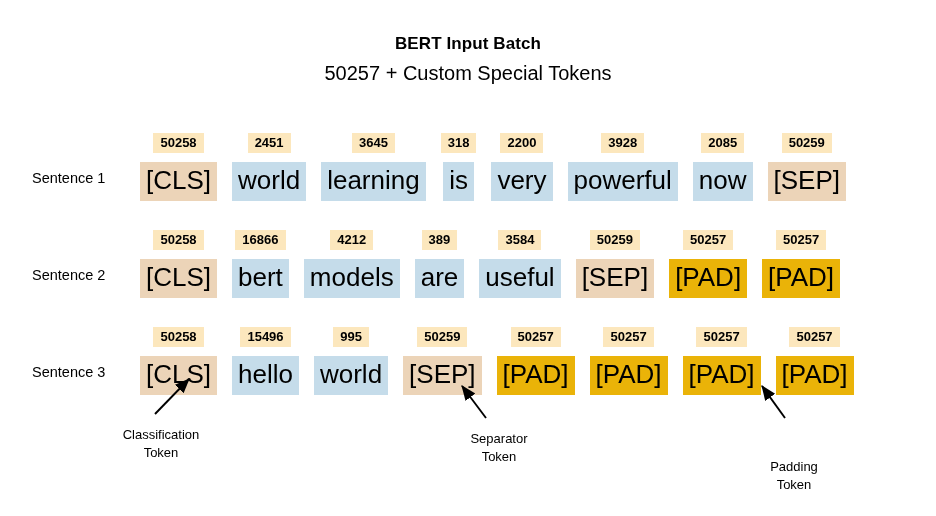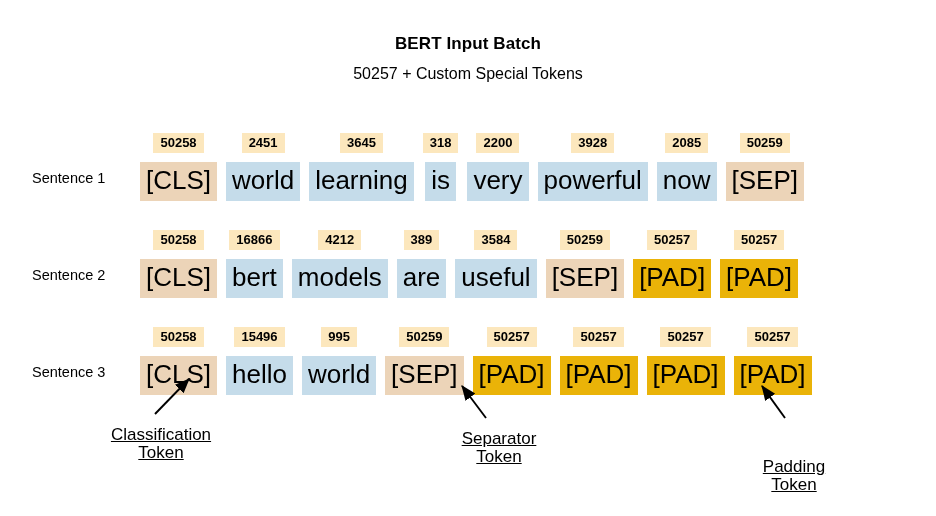--- a/index.html
+++ b/index.html
@@ -24,21 +24,21 @@
     box-sizing: border-box;
   }
   #title {
     font-size: 17px;
     font-weight: bold;
     letter-spacing: 0.1px;
     line-height: 20px;
     margin-top: 8px;
   }
   #subtitle {
-    font-size: 16px;
+    font-size: 20px;
     font-weight: normal;
     line-height: 19px;
     margin-top: 10px;
   }
 
   
   #batch {
     position: absolute;
     top: 104px;
     left: 0;
@@ -56,21 +56,21 @@
     flex: 0 0 108px;
     font-size: 14.5px;
     line-height: 17px;
     text-align: left;
     padding-bottom: 14px;
     white-space: nowrap;
   }
   .tokens {
     display: flex;
     align-items: flex-end;
-    gap: 9px;
+    gap: 15px;
   }
   .token-cell {
     display: flex;
     flex-direction: column;
     align-items: center;
   }
   .token-id {
     font-size: 13px;
     font-weight: bold;
     line-height: 15px;
@@ -92,26 +92,25 @@
   
   #annotations {
     position: absolute;
     top: 0; left: 0;
     width: 936px;
     height: 516px;
     pointer-events: none;
   }
   .anno-label {
     position: absolute;
-    font-size: 17px;
+    font-size: 13px;
     line-height: 18px;
     text-align: center;
     white-space: pre-line;
     pointer-events: auto;
-    text-decoration: underline;
   }
   #anno-cls-label { left: 86px;  top: 426px; width: 150px; }
   #anno-sep-label { left: 435px; top: 430px; width: 128px; }
   #anno-pad-label { left: 730px; top: 430px; width: 128px; margin-top: 28px; }
   svg.arrow-layer {
     position: absolute;
     top: 0; left: 0;
     width: 936px;
     height: 516px;
   }

